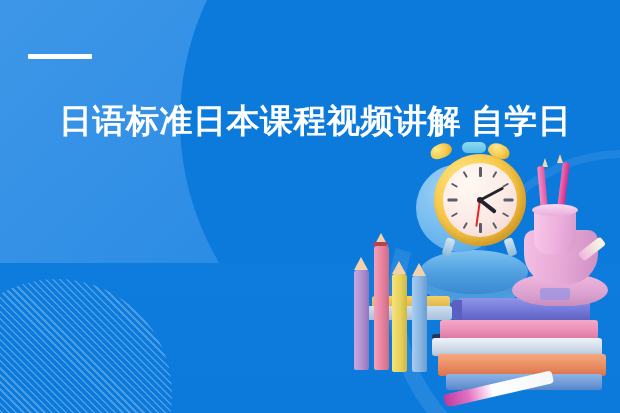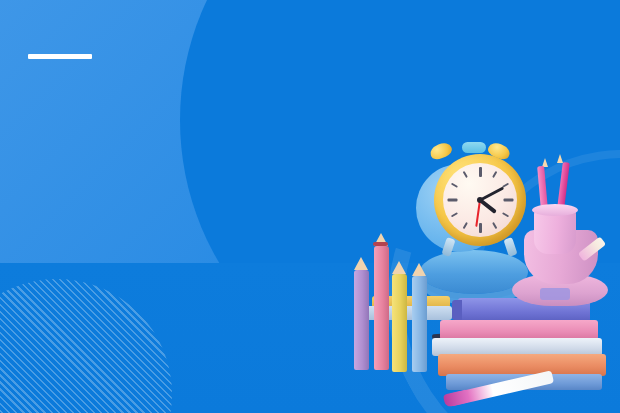--- a/index.html
+++ b/index.html
@@ -322,20 +322,21 @@
   <div class="bg-circle-light"></div>
   <div class="bg-circle-light2"></div>
   <div class="bg-right-mass"></div>
   <div class="bg-bottom-block"></div>
   <div class="bg-swoosh"></div>
   <div class="bg-swoosh2"></div>
   <div class="bg-stripes"></div>
 
   <div class="accent-rule"></div>
 
+  <div class="headline">日语标准日本课程视频讲解 自学日</div>
 
   <div class="illo">
 
     <div class="ring"></div>
 
     <div class="book-thin"></div>
     <div class="book-thin2"></div>
     <div class="book b1">
         <span class="spine"></span>
       </div>

